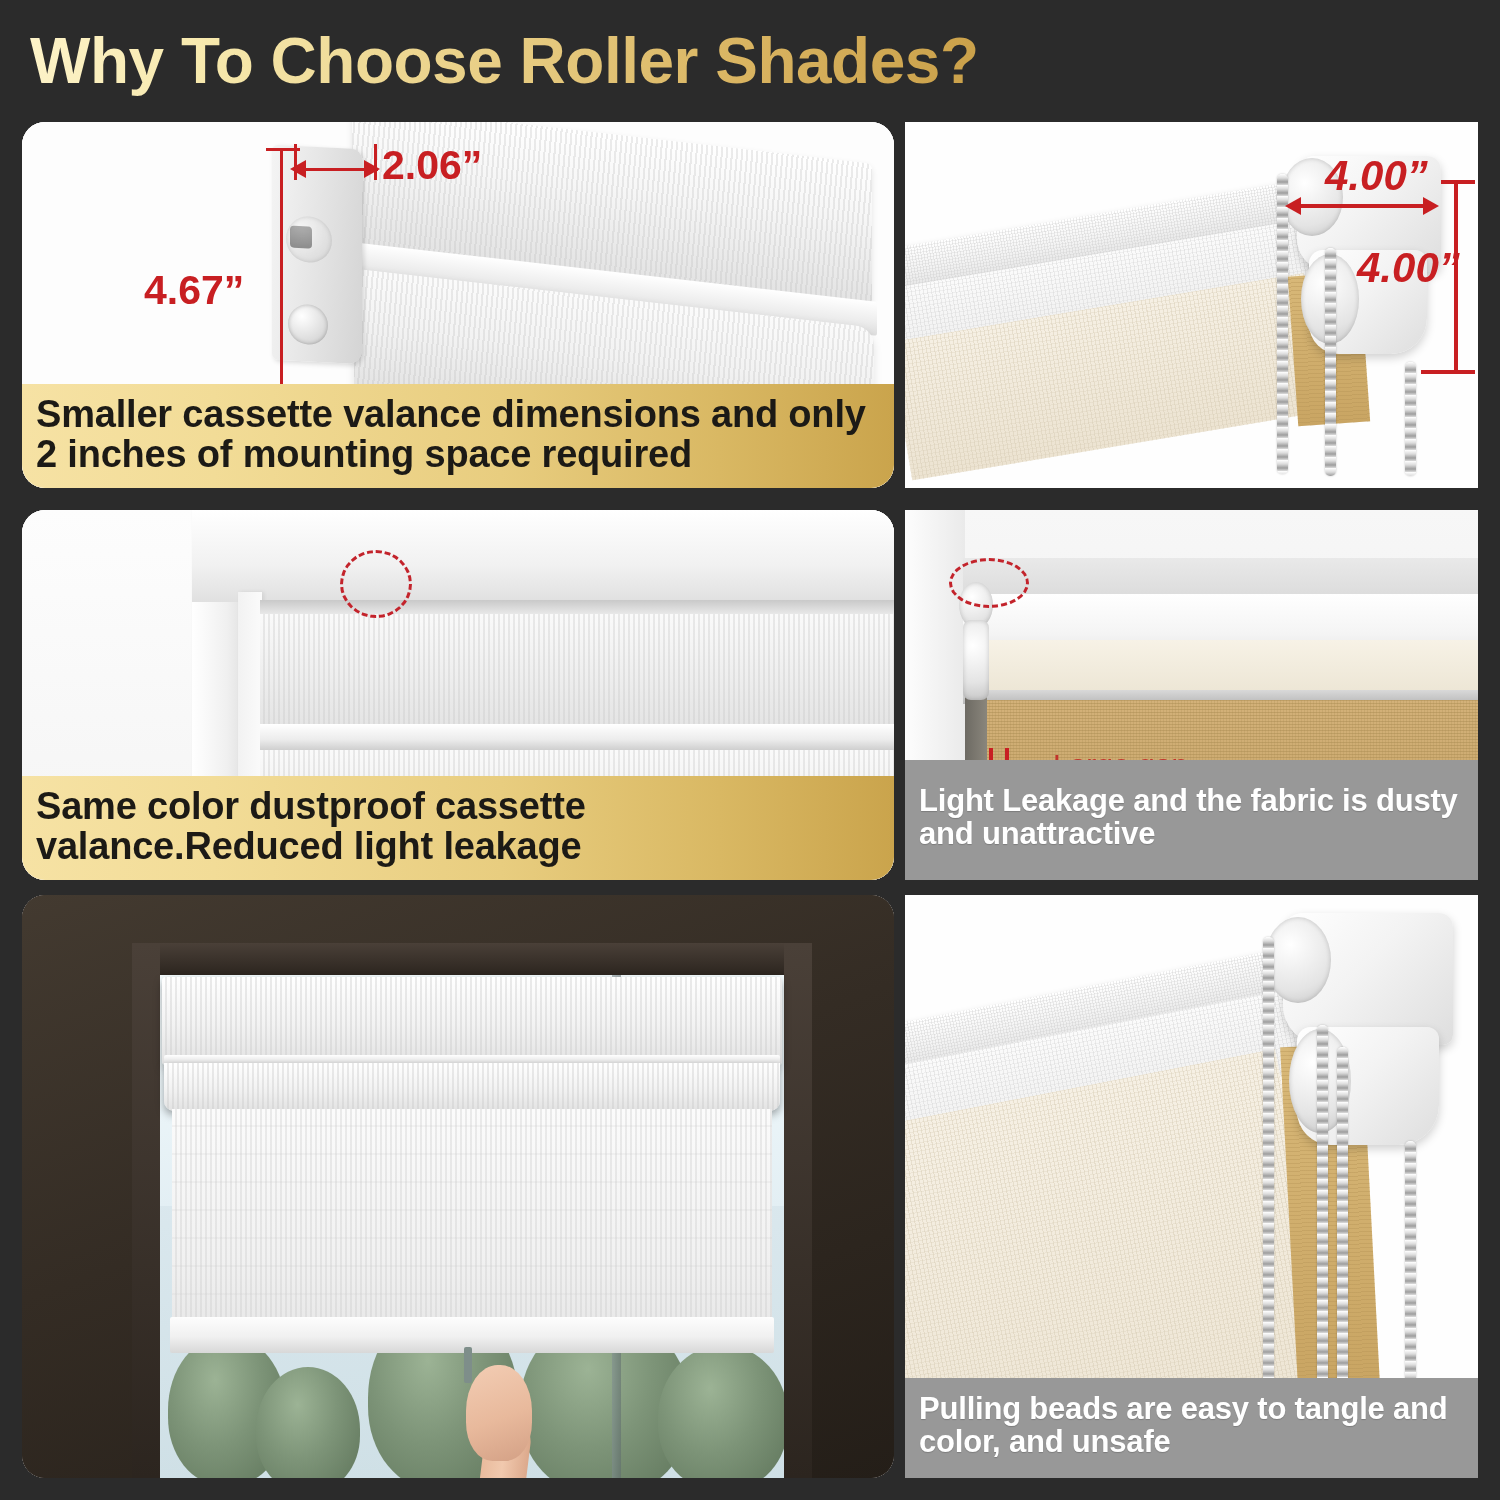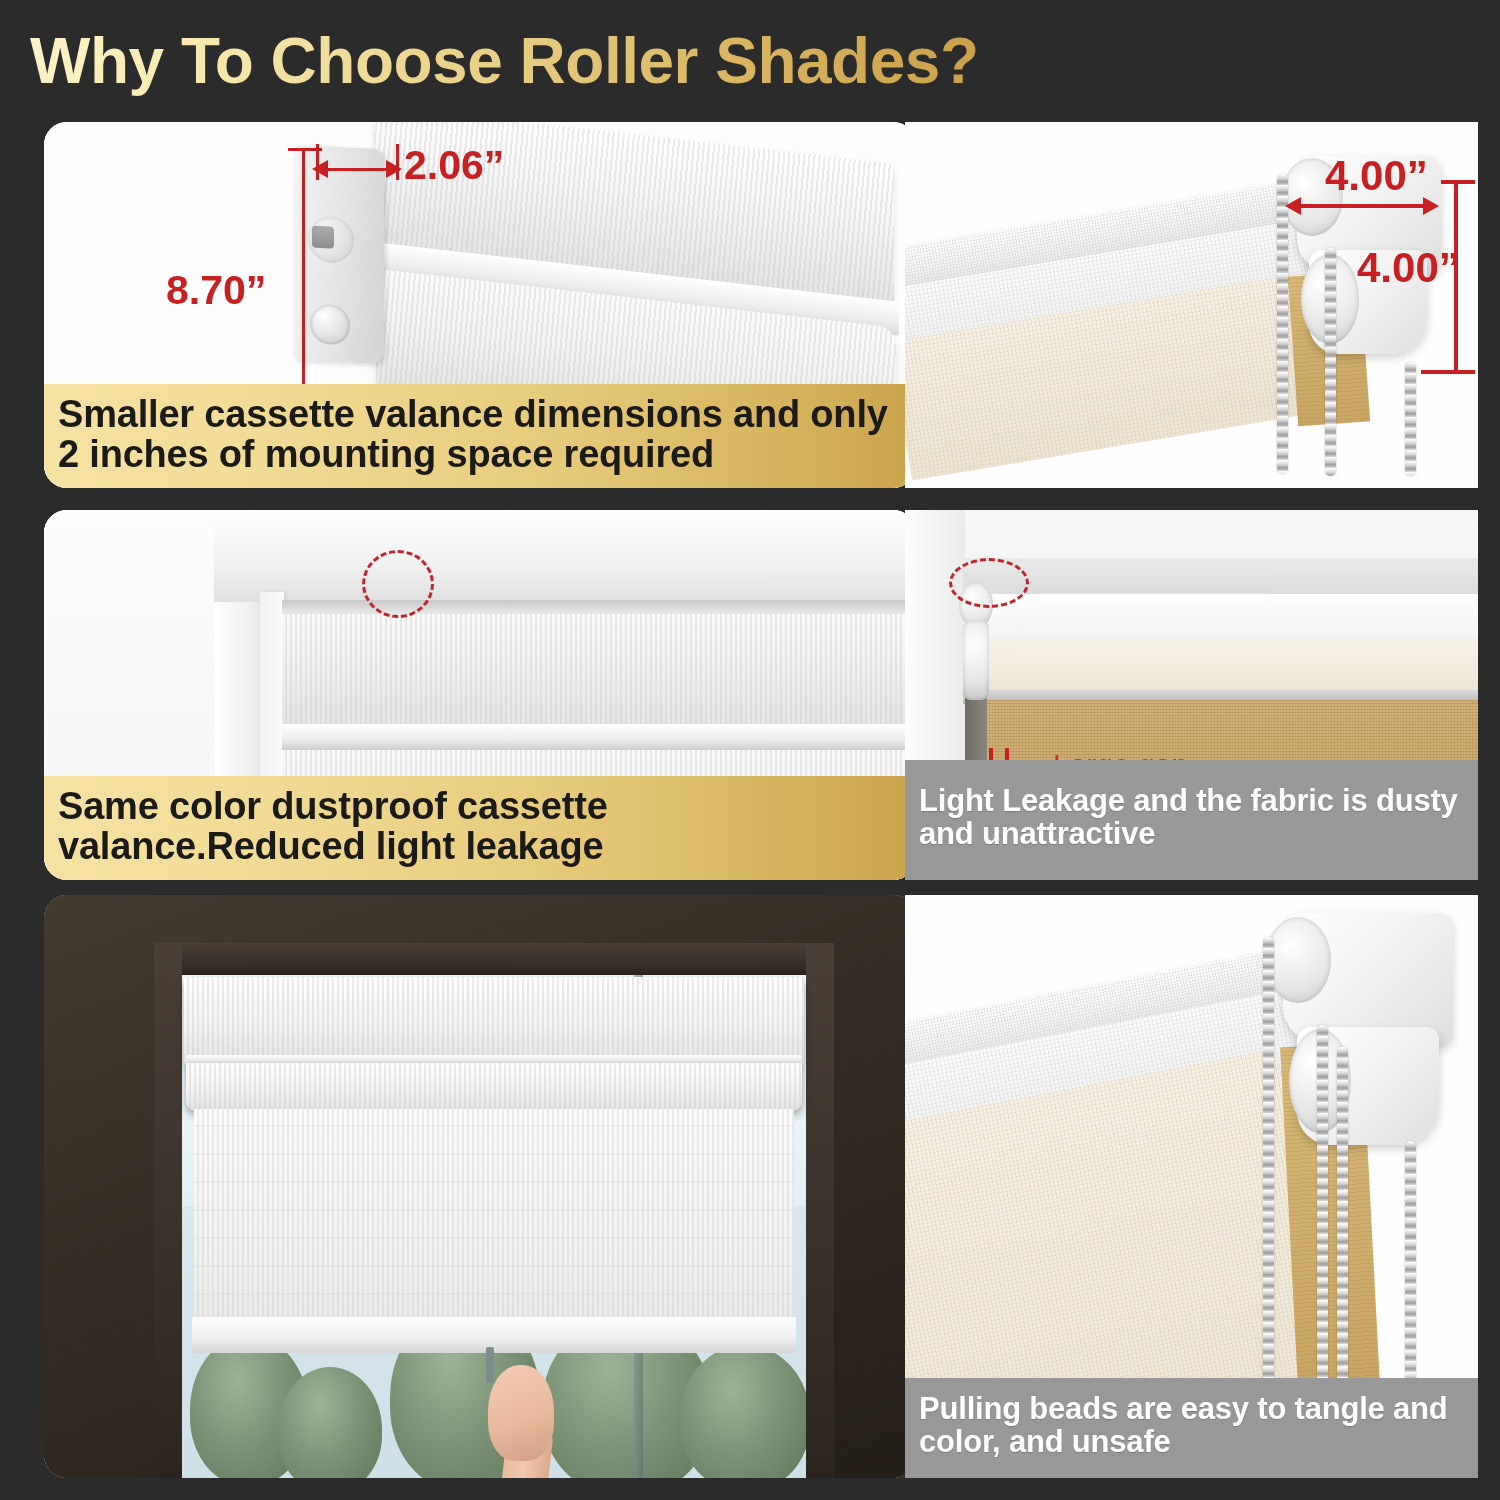--- a/index.html
+++ b/index.html
@@ -22,21 +22,21 @@
     -webkit-background-clip:text; background-clip:text; color:transparent;
     -webkit-text-fill-color:transparent;
     white-space:nowrap;
     text-shadow:none;
   }
 
   
   .grid{ position:absolute; left:0; top:0; width:1500px; height:1500px; }
 
   .card{ position:absolute; overflow:hidden; background:#fff; }
-  .card.left{ border-radius:23px;margin-left:22px; }
+  .card.left{ border-radius:23px; }
   .card.right{ border-radius:0; }
 
   .photo{ position:absolute; left:0; top:0; width:100%; height:100%; overflow:hidden; background:#fff; }
 
   
   .caption{
     position:absolute; left:0; bottom:0; width:100%;
     display:flex; align-items:center;
     padding:6px 14px 10px 14px;
   }
@@ -270,29 +270,29 @@
       <div class="rl" style="left:272px; top:22px; width:3px; height:36px;"></div>
       <div class="rl" style="left:352px; top:22px; width:3px; height:36px;"></div>
       <div class="rl" style="left:272px; top:46px; width:84px; height:3px;"></div>
       <div class="arrowL" style="left:268px; top:38px;"></div>
       <div class="arrowR" style="left:342px; top:38px;"></div>
       <div class="ann dimtxt" style="left:360px; top:20px; font-size:41px;">2.06”</div>
 
       <div class="rl" style="left:258px; top:26px; width:3px; height:290px;"></div>
       <div class="rl" style="left:244px; top:26px; width:34px; height:3px;"></div>
       <div class="rl" style="left:244px; top:313px; width:34px; height:3px;"></div>
-      <div class="ann dimtxt" style="left:122px; top:145px; font-size:41px;">8.70”</div>
+      <div class="ann dimtxt" style="left:122px; top:145px; font-size:41px;">4.67”</div>
     </div>
 
     <div class="caption gold" style="height:104px;">
       <span>Smaller cassette valance dimensions and only 2 inches of mounting space required</span>
     </div>
   </div>
 
-  <div class="card right" style="left:905px; top:122px; width:573px; height:366px;">
+  <div class="card right" style="left:905px; top:122px; width:573px; height:366px;font-style:italic;">
     <div class="photo">
       <div class="rshade-bg"></div>
 
       <div class="rs-tube" style="left:-10px; top:56px; width:420px; height:56px; transform:rotate(-9.5deg); transform-origin:right center;"></div>
       <div class="rs-fab-white" style="left:-10px; top:96px; width:420px; height:70px; transform:rotate(-9.5deg); transform-origin:right center;"></div>
       <div class="rs-fab-cream" style="left:-10px; top:150px; width:420px; height:140px; transform:rotate(-9.5deg); transform-origin:right center;"></div>
       <div class="rs-fab-tan" style="left:388px; top:152px; width:72px; height:150px; transform:rotate(-4deg);"></div>
 
       <div class="rs-bracket" style="left:392px; top:34px; width:144px; height:116px; border-radius:18px 14px 10px 34px;"></div>
       <div class="rs-bracket" style="left:404px; top:128px; width:118px; height:104px; border-radius:14px 12px 36px 30px;"></div>

